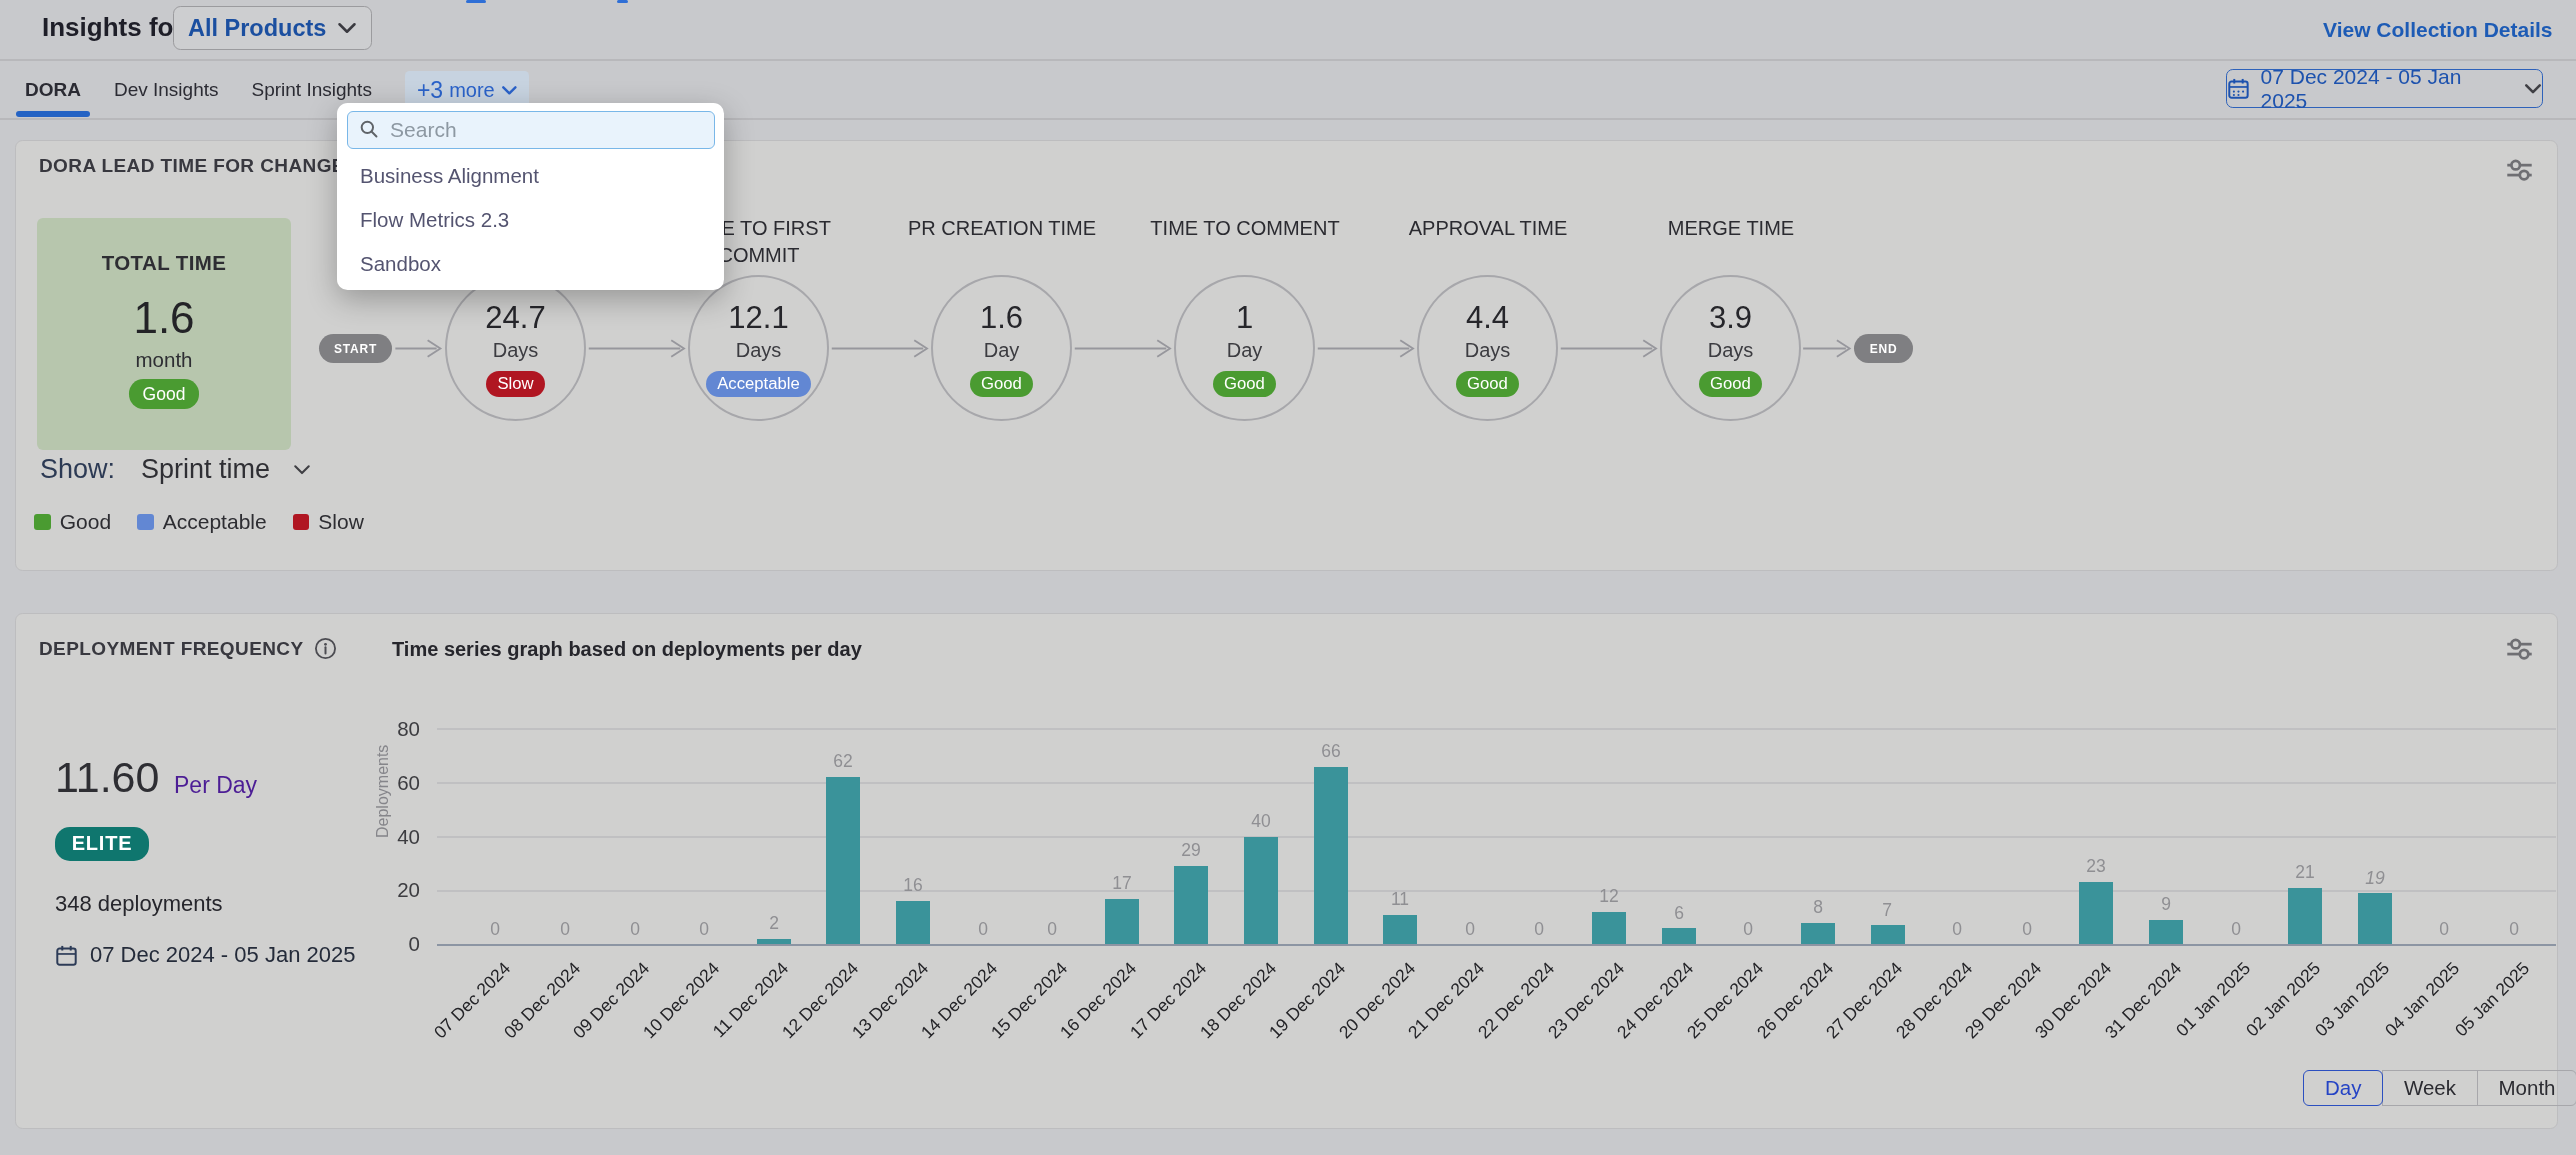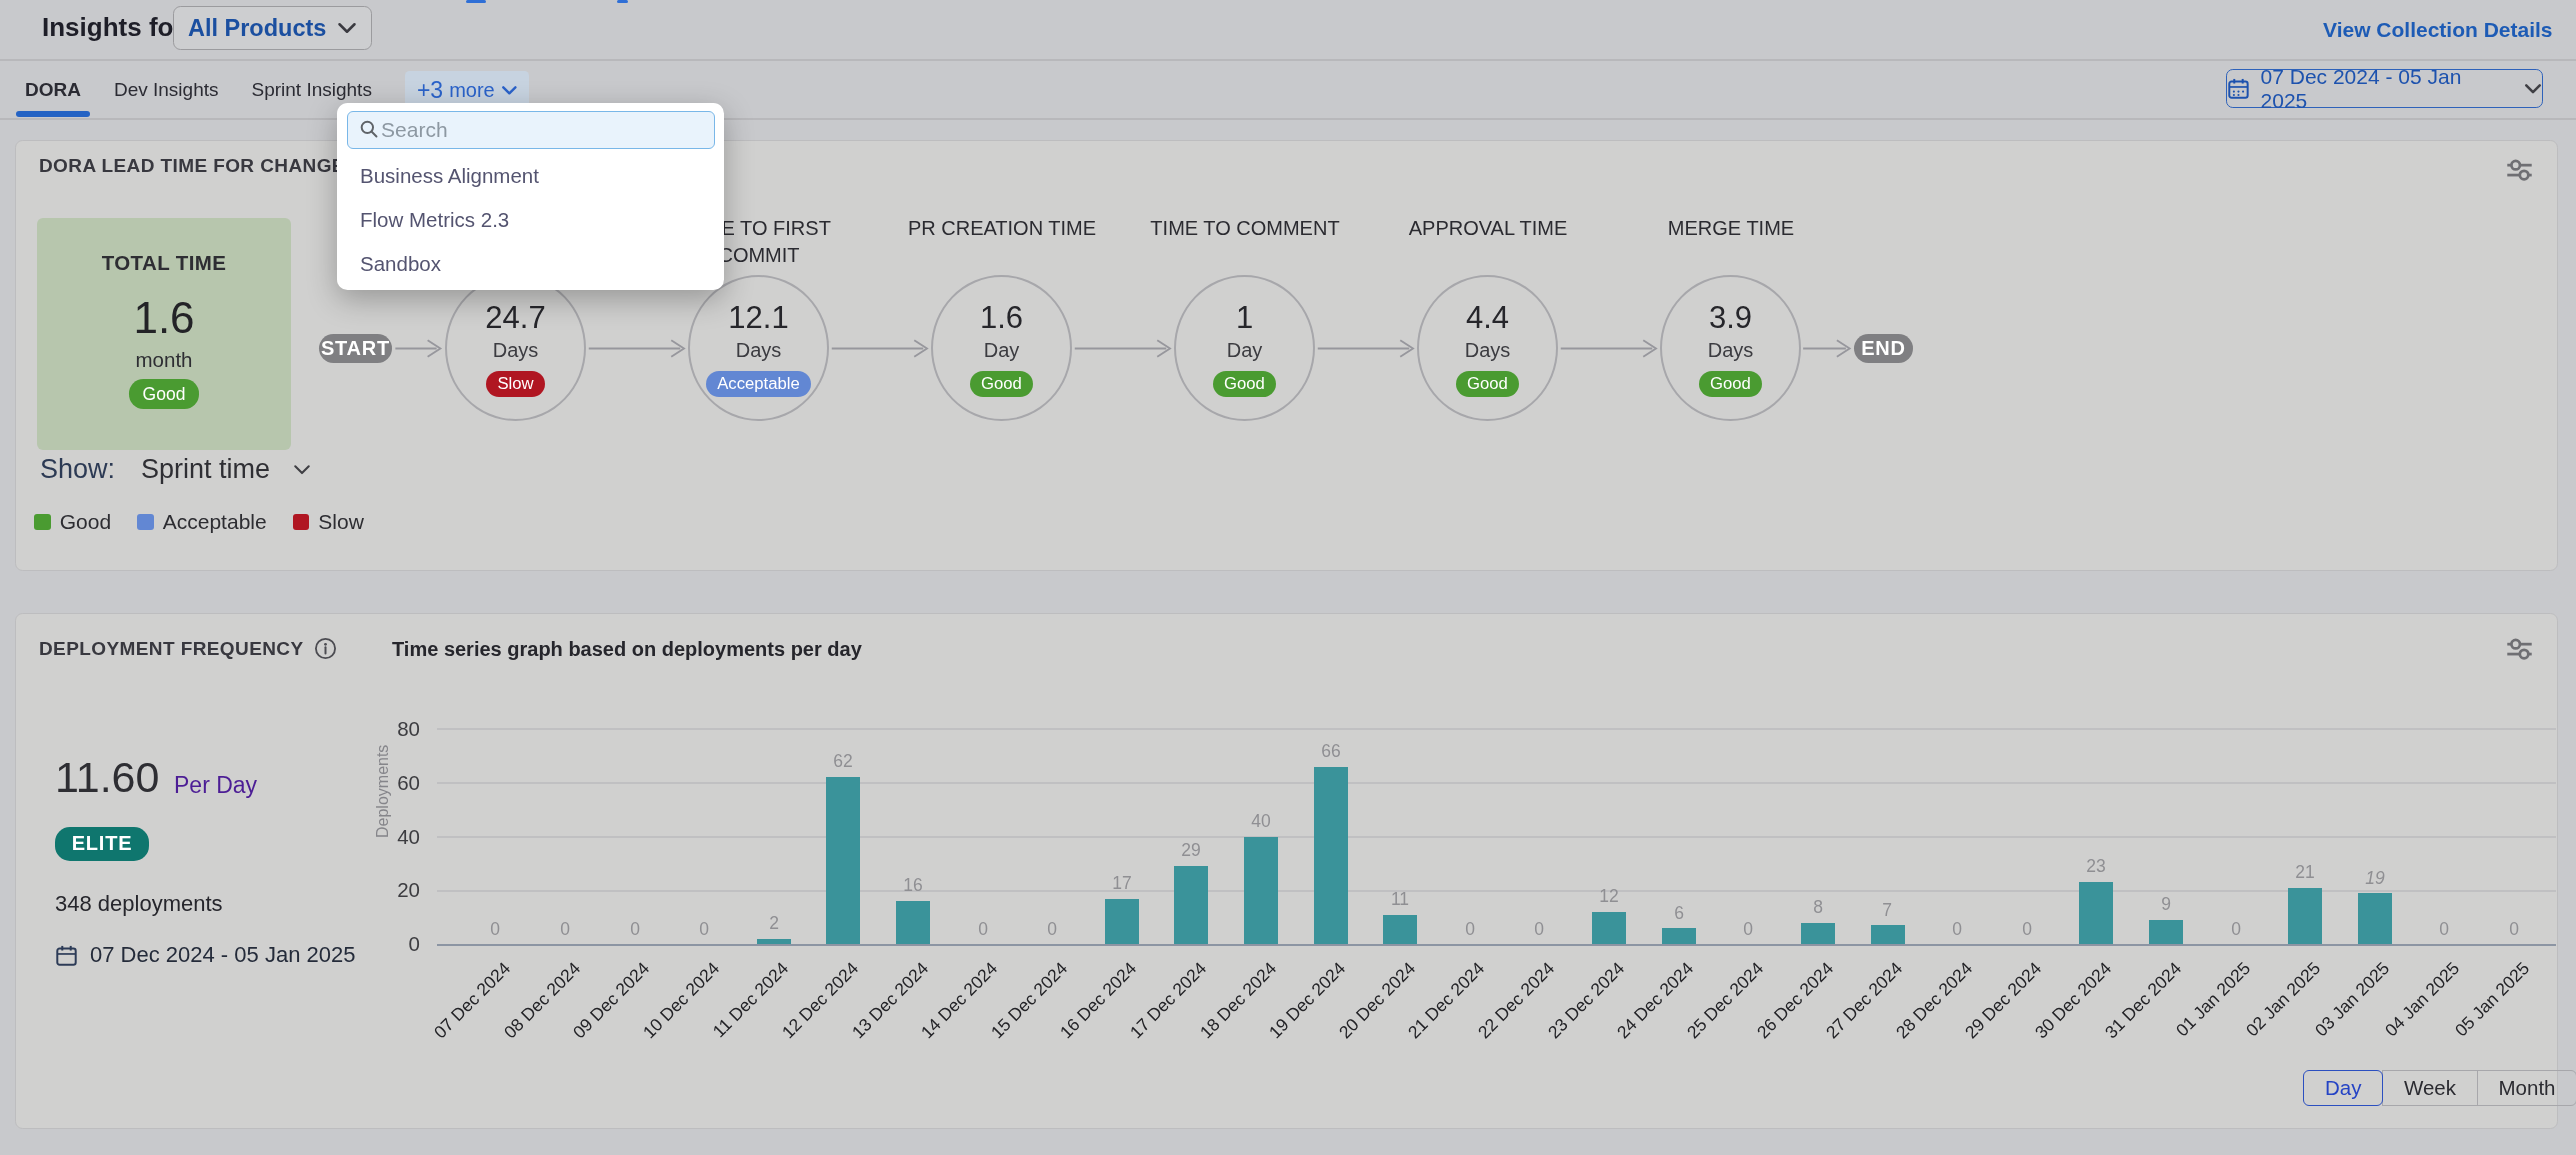--- a/index.html
+++ b/index.html
@@ -45,21 +45,21 @@
   .settings-icon{cursor:pointer;}
   
   .total-box{left:21px;top:77px;width:254px;height:232px;background:#b7c6ad;border-radius:6px;
     display:flex;flex-direction:column;align-items:center;}
   .total-box .t{margin-top:33px;font-size:20.5px;font-weight:bold;color:#2e2e33;letter-spacing:0.4px;}
   .total-box .v{margin-top:18px;font-size:44px;color:#232327;}
   .total-box .u{margin-top:4.6px;font-size:20.5px;color:#2e2e33;}
   .pill{display:inline-block;padding:4.6px 13.7px;border-radius:14.4px;color:#fff;font-size:17.5px;font-weight:500;}
   .total-box .pill{margin-top:7.6px;}
   .endpoint{position:absolute;height:29px;border-radius:14.4px;background:#7f7f82;color:#fff;
-    font-size:20px;font-weight:bold;letter-spacing:0.8px;display:flex;align-items:center;justify-content:center;}
+    font-size:12px;font-weight:bold;letter-spacing:0.8px;display:flex;align-items:center;justify-content:center;}
   .stage-circle{position:absolute;width:141px;height:146px;border:2.3px solid #a7a7ab;border-radius:50%;
     box-sizing:border-box;display:flex;flex-direction:column;align-items:center;justify-content:center;}
   .stage-circle .v{font-size:31px;color:#26262b;}
   .stage-circle .u{margin-top:3px;font-size:20px;color:#3c3c41;}
   .stage-circle .pill{margin-top:9px;padding:3px 11.4px;font-size:16.7px;}
   .stage-header{position:absolute;width:228px;text-align:center;font-size:20px;line-height:1.35;
     color:#2b2b31;font-weight:500;white-space:normal;}
   .show-row{position:absolute;left:24px;top:313px;display:flex;align-items:center;font-size:27px;}
   .show-row .sl{color:#2c3a54;}
   .show-row .sv{margin-left:26px;color:#2f2f34;width:152px;cursor:pointer;}
@@ -92,21 +92,21 @@
     padding:0 21px;cursor:pointer;background:transparent;}
   .gran-btn:first-child{border-radius:6px 0 0 6px;margin-left:0;}
   .gran-btn:last-child{border-radius:0 6px 6px 0;}
   .gran-btn.selected{border:1.5px solid #2b4fc0;color:#2443c5;border-radius:6px;z-index:2;}
   
   .dropdown{
     left:337px;top:103px;width:387px;height:187px;background:#ffffff;border-radius:10.6px;
     box-shadow:0 9px 30px rgba(0,0,0,.28);z-index:50;
   }
   .search-box{position:absolute;left:10px;top:7.6px;width:368px;height:38px;box-sizing:border-box;
-    background:#e9f3fc;border:1.5px solid #79b7e8;border-radius:6px;display:flex;align-items:center;padding:0 10.6px;}
+    background:#e9f3fc;border:1.5px solid #79b7e8;border-radius:6px;display:flex;align-items:center;padding:0 10.6px;gap:9px;}
   .search-box input{flex:1;background:transparent;border:none;outline:none;font-size:21px;
     font-family:"Liberation Sans",sans-serif;color:#444;}
   .search-box input::placeholder{color:#8d98a2;}
   .dd-item{position:absolute;left:23px;font-size:20.5px;color:#545470;cursor:pointer;white-space:nowrap;}
 </style>
 </head>
 <body>
 
 <span class="top-frag" style="left:466px;width:20px;"></span>
 <span class="top-frag" style="left:617px;width:10.6px;"></span>

